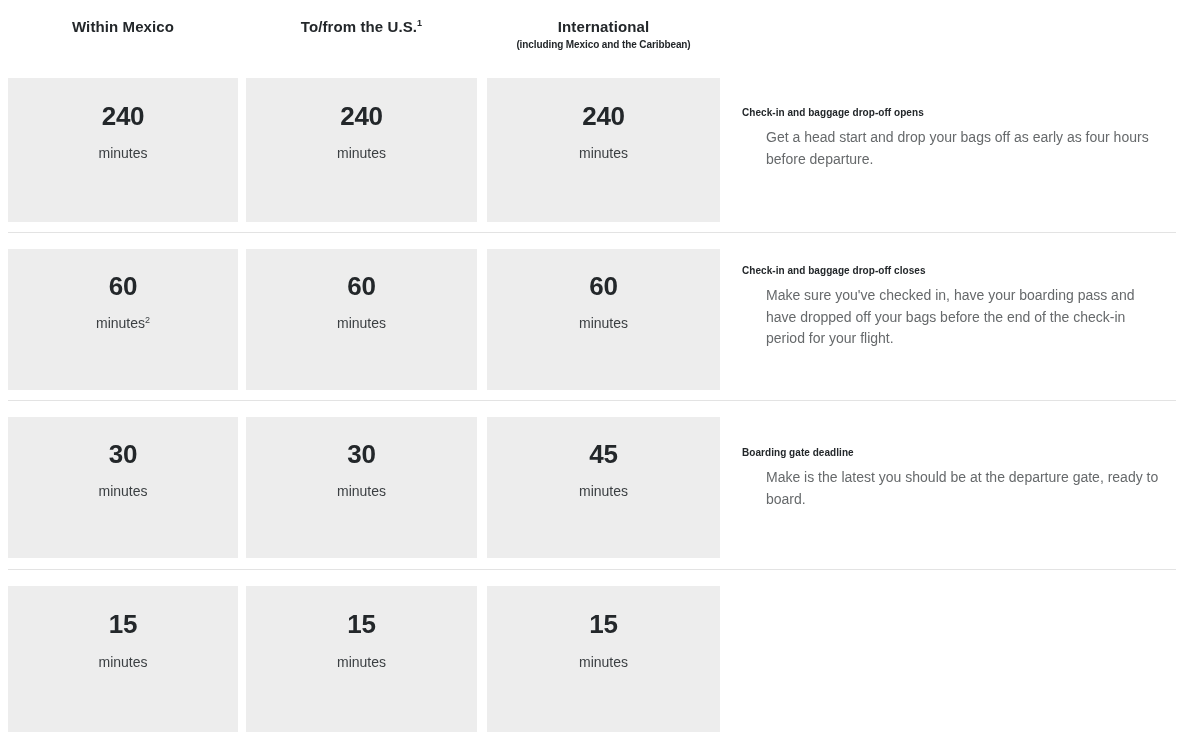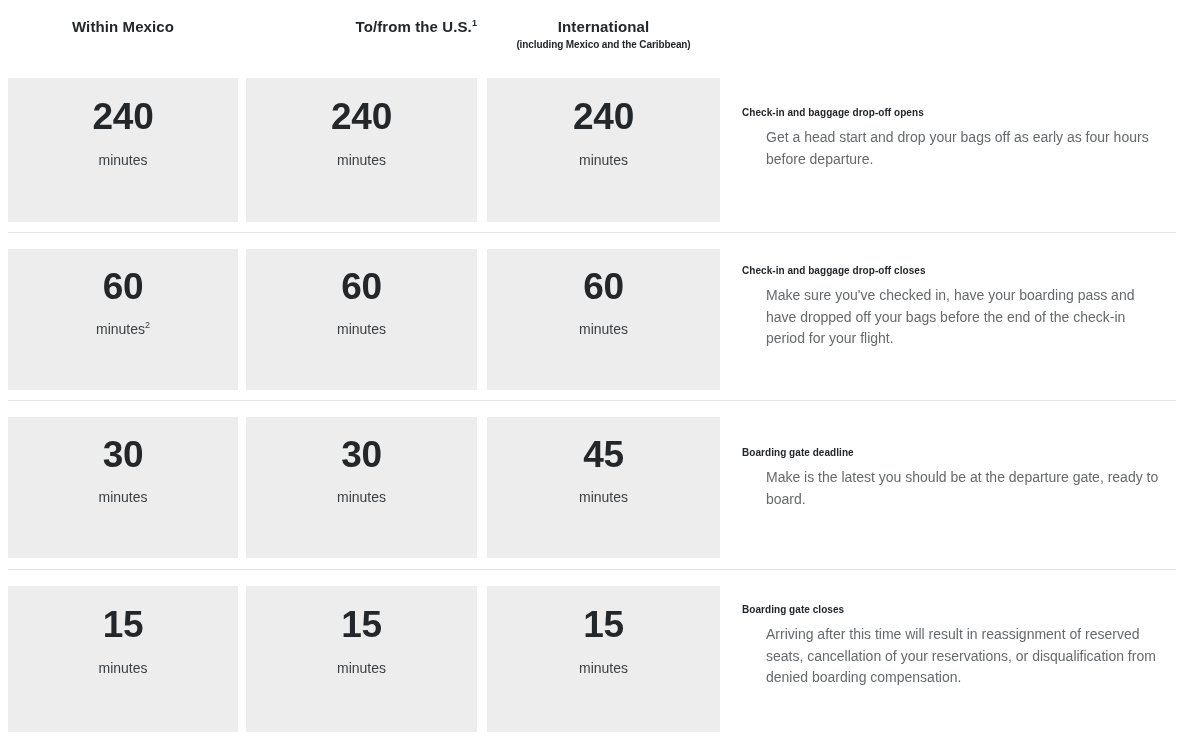--- a/index.html
+++ b/index.html
@@ -28,21 +28,21 @@
     width: 1200px;
     height: 78px;
   }
   .col-head {
     position: absolute;
     top: 0;
     text-align: center;
     padding-top: 18px;
   }
   .col-head-1 { left: 8px;   width: 230px; }
-  .col-head-2 { left: 246px; width: 231px; text-align: right; }
+  .col-head-2 { left: 246px; width: 231px; }
   .col-head-3 { left: 487px; width: 233px; }
 
   .col-head-title {
     font-size: 15px;
     font-weight: bold;
     color: #23272a;
     line-height: 1.15;
     letter-spacing: .1px;
   }
   .col-head-title sup {
@@ -83,21 +83,21 @@
   .cell-3 { left: 487px; width: 233px; }
 
   .cell-inner {
     position: absolute;
     left: 0;
     width: 100%;
     top: 38%;
     transform: translateY(-50%);
   }
   .cell-value {
-    font-size: 37px;
+    font-size: 26px;
     font-weight: bold;
     color: #23272a;
     line-height: 1.05;
     letter-spacing: -.3px;
   }
   .cell-unit {
     font-size: 14px;
     font-weight: normal;
     color: #3b3f42;
     margin-top: 15px;
@@ -263,19 +263,15 @@
         <div class="cell-value">15</div>
         <div class="cell-unit"><span>minutes</span><sup></sup></div>
       </div>
     </div>
     <div class="cell cell-3">
       <div class="cell-inner">
         <div class="cell-value">15</div>
         <div class="cell-unit"><span>minutes</span><sup></sup></div>
       </div>
     </div>
-    <div class="desc">
-      <div class="desc-title">Boarding gate closes</div>
-      <div class="desc-body">Arriving after this time will result in reassignment of reserved seats, cancellation of your reservations, or disqualification from denied boarding compensation.</div>
-    </div>
   </div>
 
 </div>
 
 </body></html>

